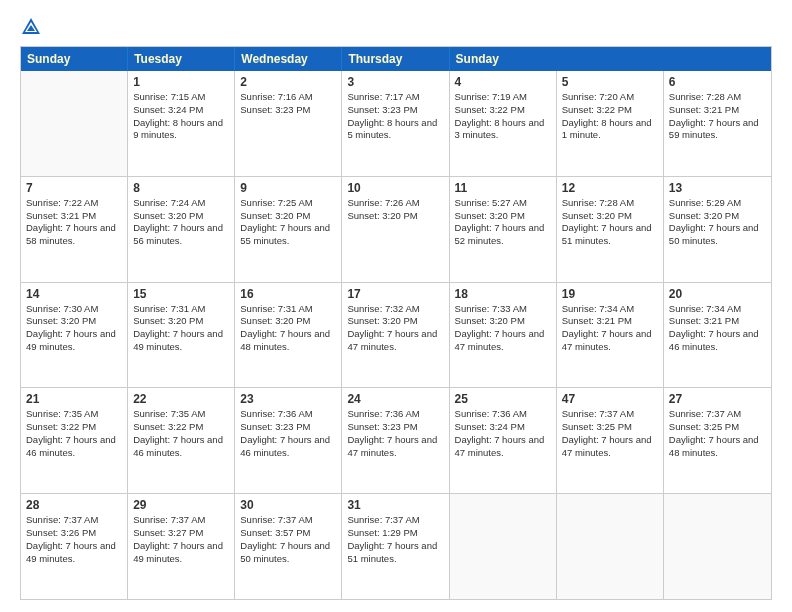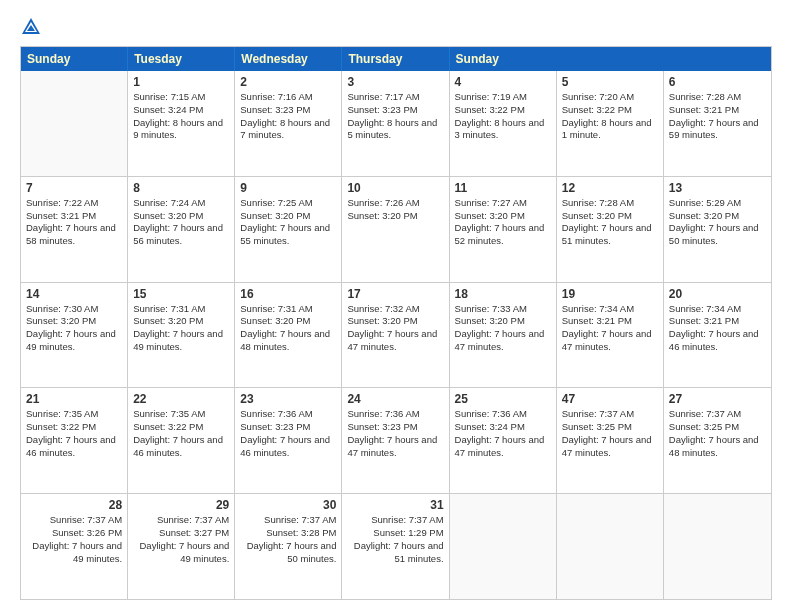--- a/index.html
+++ b/index.html
@@ -83,21 +83,21 @@
       flex: 1;
       display: flex;
       flex-direction: column;
     }
     .cal-row {
       display: grid;
       grid-template-columns: repeat(7, 1fr);
       flex: 1;
       border-bottom: 1px solid #ccc;
     }
-    .cal-row:last-child { border-bottom: none; text-align: right; }
+    .cal-row:last-child { border-bottom: none; }
     .cal-cell {
       border-right: 1px solid #ccc;
       padding: 4px 5px;
       font-size: 9.5px;
       color: #333;
       vertical-align: top;
       min-height: 0;
     }
     .cal-cell:last-child { border-right: none; }
     .cal-cell.empty { background: #f9f9f9; }
@@ -148,21 +148,20 @@
           <div class="cal-cell">
             <span class="day-num">1</span>
             <span class="cell-line">Sunrise: 7:15 AM</span>
             <span class="cell-line">Sunset: 3:24 PM</span>
             <span class="cell-line">Daylight: 8 hours and 9 minutes.</span>
           </div>
           <div class="cal-cell">
             <span class="day-num">2</span>
             <span class="cell-line">Sunrise: 7:16 AM</span>
             <span class="cell-line">Sunset: 3:23 PM</span>
-            <span class="cell-line">Daylight: 8 hours and 7 minutes.</span>
           </div>
           <div class="cal-cell">
             <span class="day-num">3</span>
             <span class="cell-line">Sunrise: 7:17 AM</span>
             <span class="cell-line">Sunset: 3:23 PM</span>
             <span class="cell-line">Daylight: 8 hours and 5 minutes.</span>
           </div>
           <div class="cal-cell">
             <span class="day-num">4</span>
             <span class="cell-line">Sunrise: 7:19 AM</span>
@@ -201,21 +200,21 @@
             <span class="cell-line">Sunset: 3:20 PM</span>
             <span class="cell-line">Daylight: 7 hours and 55 minutes.</span>
           </div>
           <div class="cal-cell">
             <span class="day-num">10</span>
             <span class="cell-line">Sunrise: 7:26 AM</span>
             <span class="cell-line">Sunset: 3:20 PM</span>
           </div>
           <div class="cal-cell">
             <span class="day-num">11</span>
-            <span class="cell-line">Sunrise: 7:27 AM</span>
+            <span class="cell-line">Sunrise: 5:27 AM</span>
             <span class="cell-line">Sunset: 3:20 PM</span>
             <span class="cell-line">Daylight: 7 hours and 52 minutes.</span>
           </div>
           <div class="cal-cell">
             <span class="day-num">12</span>
             <span class="cell-line">Sunrise: 7:28 AM</span>
             <span class="cell-line">Sunset: 3:20 PM</span>
             <span class="cell-line">Daylight: 7 hours and 51 minutes.</span>
           </div>
           <div class="cal-cell">
@@ -322,21 +321,21 @@
           </div>
           <div class="cal-cell">
             <span class="day-num">29</span>
             <span class="cell-line">Sunrise: 7:37 AM</span>
             <span class="cell-line">Sunset: 3:27 PM</span>
             <span class="cell-line">Daylight: 7 hours and 49 minutes.</span>
           </div>
           <div class="cal-cell">
             <span class="day-num">30</span>
             <span class="cell-line">Sunrise: 7:37 AM</span>
-            <span class="cell-line">Sunset: 3:28 PM</span>
+            <span class="cell-line">Sunset: 3:57 PM</span>
             <span class="cell-line">Daylight: 7 hours and 50 minutes.</span>
           </div>
           <div class="cal-cell">
             <span class="day-num">31</span>
             <span class="cell-line">Sunrise: 7:37 AM</span>
             <span class="cell-line">Sunset: 1:29 PM</span>
             <span class="cell-line">Daylight: 7 hours and 51 minutes.</span>
           </div>
           <div class="cal-cell empty"></div>
           <div class="cal-cell empty"></div>

